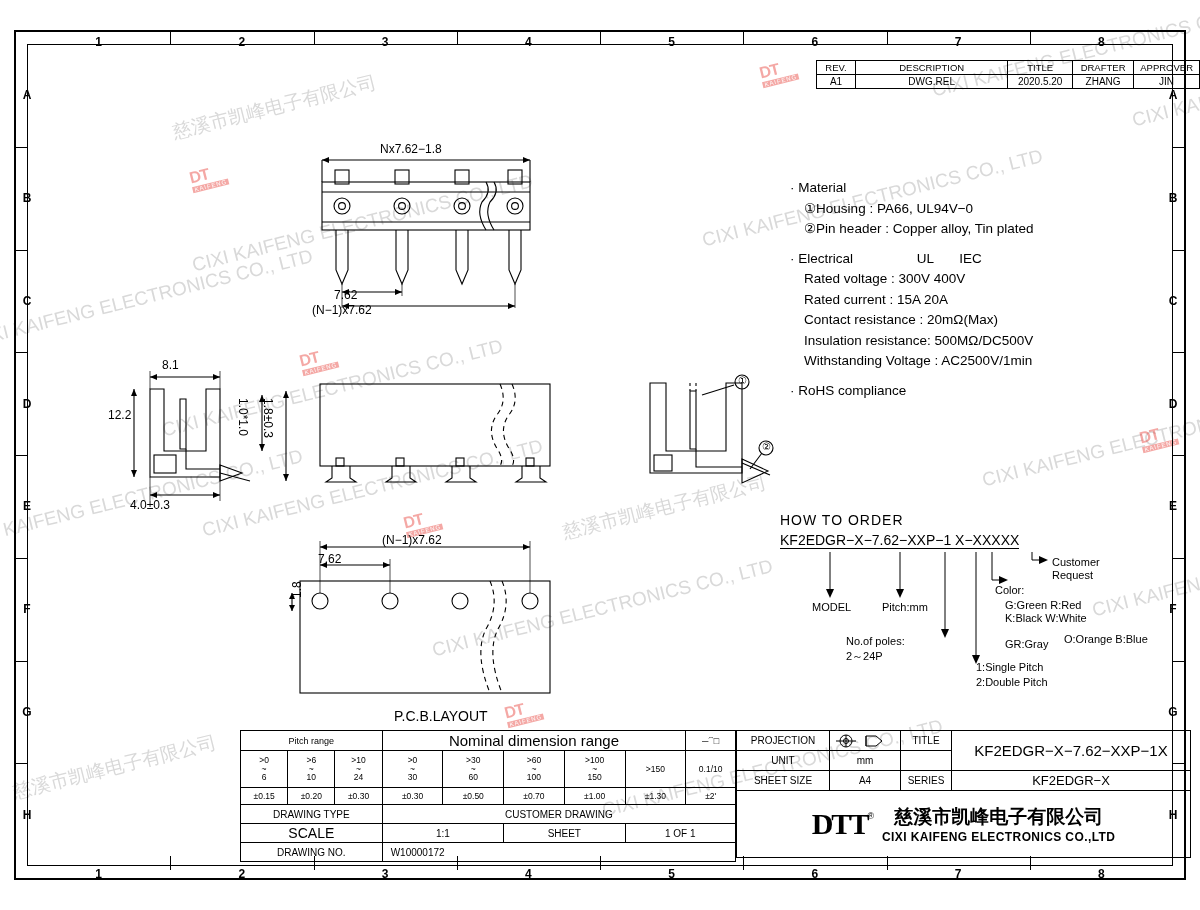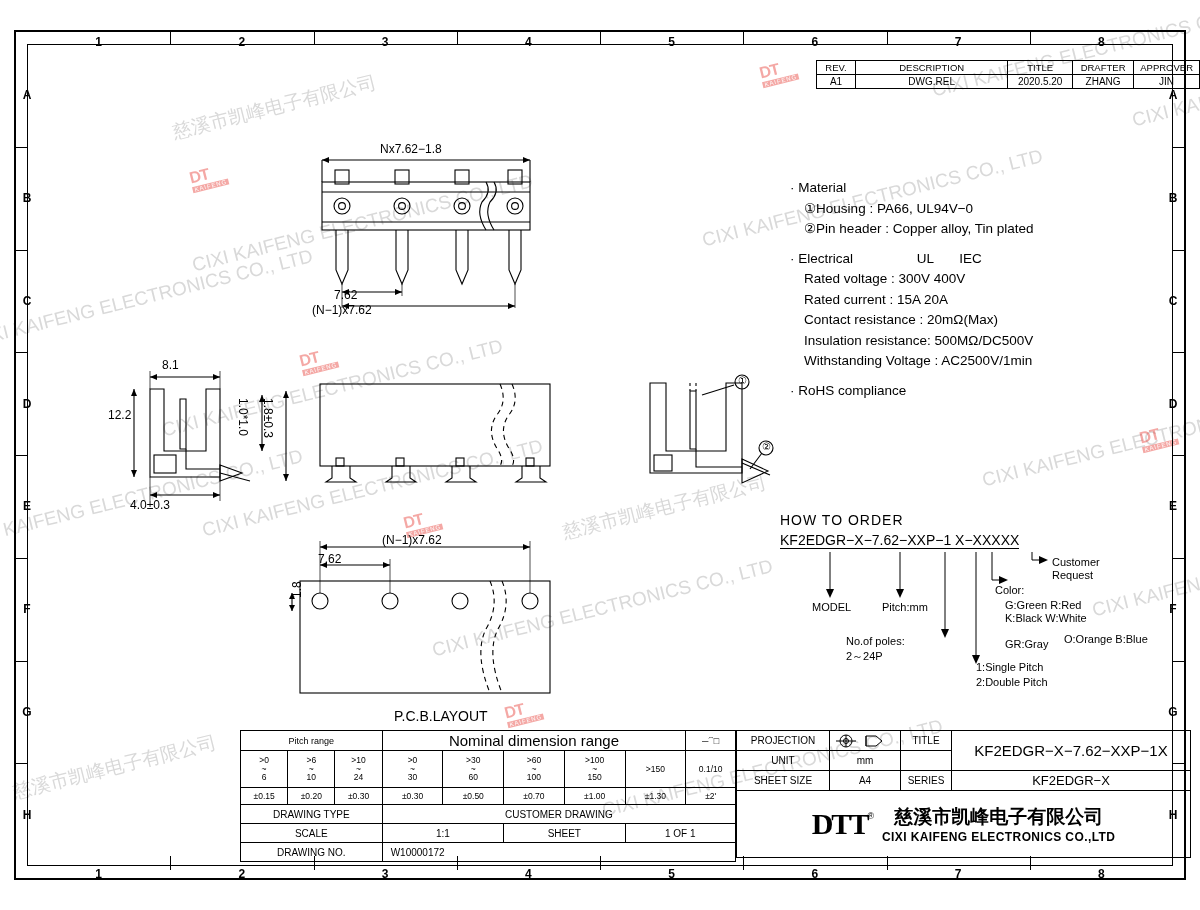--- a/index.html
+++ b/index.html
@@ -471,21 +471,21 @@
             <td style="font-size: 8.5px; height: 14px;">±0.70</td>
             <td style="font-size: 8.5px; height: 14px;">±1.00</td>
             <td style="font-size: 8.5px; height: 14px;">±1.30</td>
             <td style="font-size: 8.5px; height: 14px;">±2'</td>
           </tr>
       <tr>
         <td colspan="3" style="font-size:10px;height:16px;">DRAWING TYPE</td>
         <td colspan="6" style="font-size:10px;">CUSTOMER  DRAWING</td>
       </tr>
       <tr>
-        <td colspan="3" style="font-size:10px;height:16px;">SCALE</td>
+        <td colspan="3" style="font-size:14px;height:16px;">SCALE</td>
         <td colspan="2" style="font-size:10px;">1:1</td>
         <td colspan="2" style="font-size:10px;">SHEET</td>
         <td colspan="2" style="font-size:10px;">1  OF  1</td>
       </tr>
       <tr>
         <td colspan="3" style="font-size:10px;height:16px;">DRAWING  NO.</td>
         <td colspan="6" style="font-size:10px;text-align:left;padding-left:8px;">W10000172</td>
       </tr>
     </tbody>
       </table>

